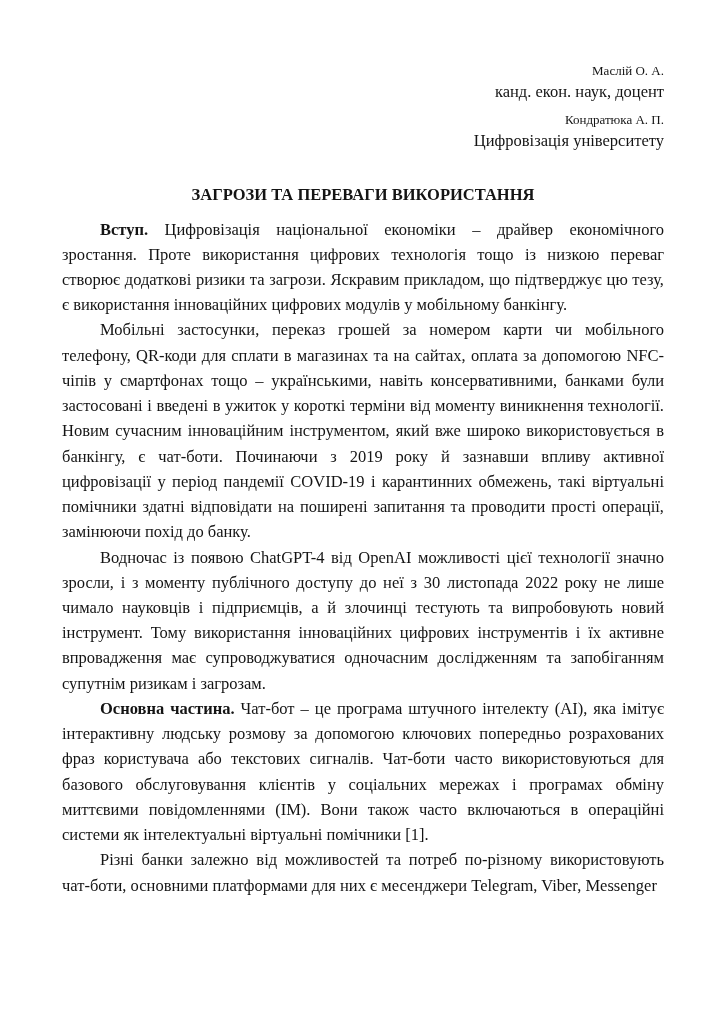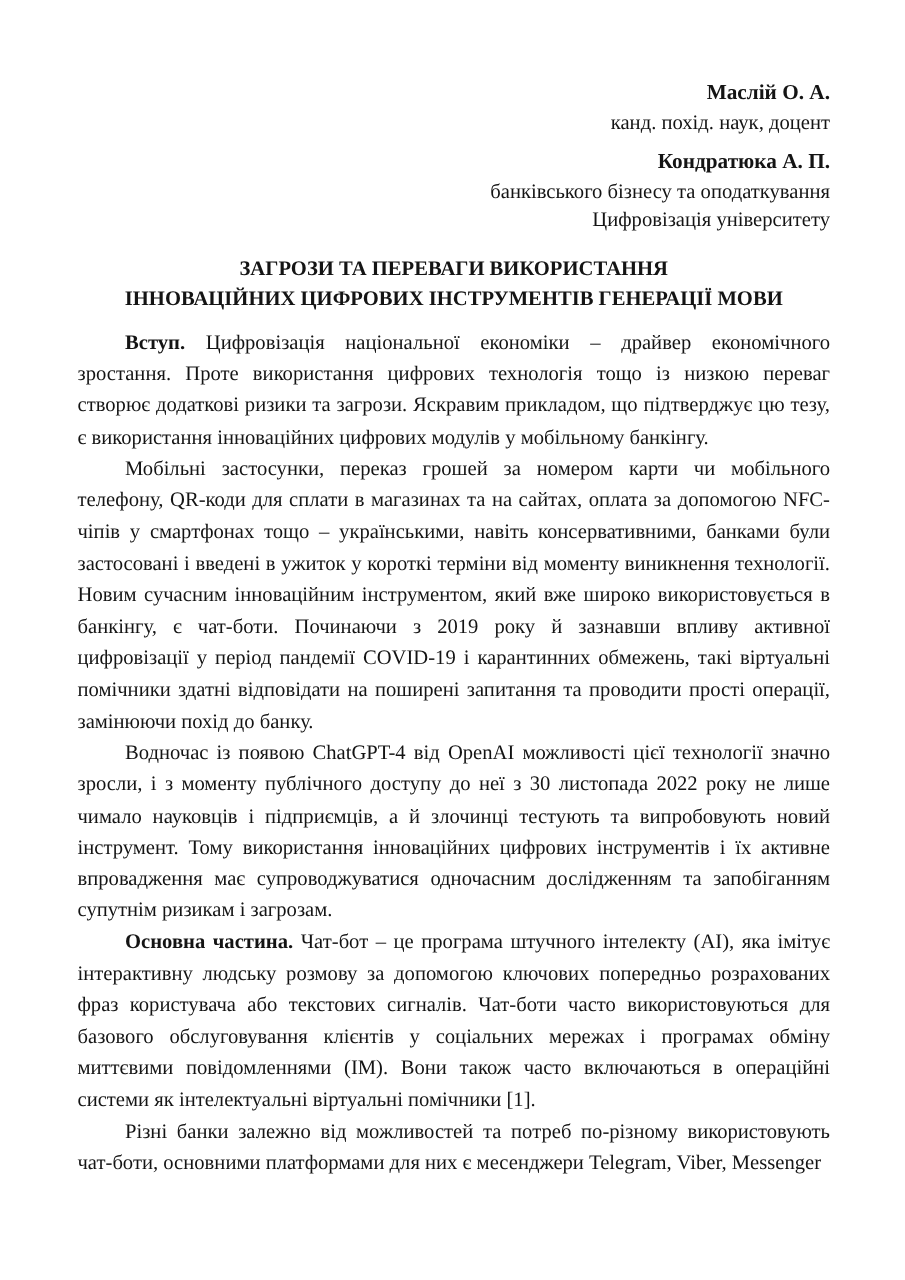--- a/index.html
+++ b/index.html
@@ -17,35 +17,36 @@
     padding: 62px 60px 28px 62px;
     display: flex;
     flex-direction: column;
   }
   .byline {
     text-align: right;
     font-size: 16.5px;
     line-height: 1.42;
   }
   .author-name {
-    font-weight: bold;
-    font-size: 17px;
+    font-weight: normal;
+    font-size: 13px;
   }
   .author-gap {
     margin-top: 7px;
   }
   .title {
     text-align: center;
     font-weight: bold;
     font-size: 16.5px;
     line-height: 1.5;
     margin: 15px 0 9px 0;
   }
   .title-line {
     display: block;
+    margin-top: 15px;
   }
   .body-text {
     font-size: 16.5px;
     line-height: 1.53;
   }
   .para {
     margin: 0;
     text-align: justify;
     text-indent: 38px;
   }
@@ -54,29 +55,27 @@
     font-family: Liberation Serif, serif;
   }
 </style>
 </head>
 <body>
 
 <div class="page">
 
   <header class="byline">
     <div class="author-name">Маслій О. А.</div>
-    <div class="author-line">канд. похід. наук, доцент</div>
+    <div class="author-line">канд. екон. наук, доцент</div>
     <div class="author-name author-gap">Кондратюка А. П.</div>
-    <div class="author-line">банківського бізнесу та оподаткування</div>
     <div class="author-line">Цифровізація університету</div>
   </header>
 
   <h1 class="title">
     <span class="title-line">ЗАГРОЗИ ТА ПЕРЕВАГИ ВИКОРИСТАННЯ</span>
-    <span class="title-line">ІННОВАЦІЙНИХ ЦИФРОВИХ ІНСТРУМЕНТІВ ГЕНЕРАЦІЇ МОВИ</span>
   </h1>
 
   <main class="body-text">
     <p class="para"><span class="lead">Вступ.</span><span> Цифровізація національної економіки – драйвер економічного зростання. Проте використання цифрових технологія тощо із низкою переваг створює додаткові ризики та загрози. Яскравим прикладом, що підтверджує цю тезу, є використання інноваційних цифрових модулів у мобільному банкінгу.</span></p>
 
     <p class="para"><span>Мобільні застосунки, переказ грошей за номером карти чи мобільного телефону, QR-коди для сплати в магазинах та на сайтах, оплата за допомогою NFC-чіпів у смартфонах тощо – українськими, навіть консервативними, банками були застосовані і введені в ужиток у короткі терміни від моменту виникнення технології. Новим сучасним інноваційним інструментом, який вже широко використовується в банкінгу, є чат-боти. Починаючи з 2019 року й зазнавши впливу активної цифровізації у період пандемії COVID-19 і карантинних обмежень, такі віртуальні помічники здатні відповідати на поширені запитання та проводити прості операції, замінюючи похід до банку.</span></p>
 
     <p class="para"><span>Водночас із появою ChatGPT-4 від OpenAI можливості цієї технології значно зросли, і з моменту публічного доступу до неї з 30 листопада 2022 року не лише чимало науковців і підприємців, а й злочинці тестують та випробовують новий інструмент. Тому використання інноваційних цифрових інструментів і їх активне впровадження має супроводжуватися одночасним дослідженням та запобіганням супутнім ризикам і загрозам.</span></p>
 
 

